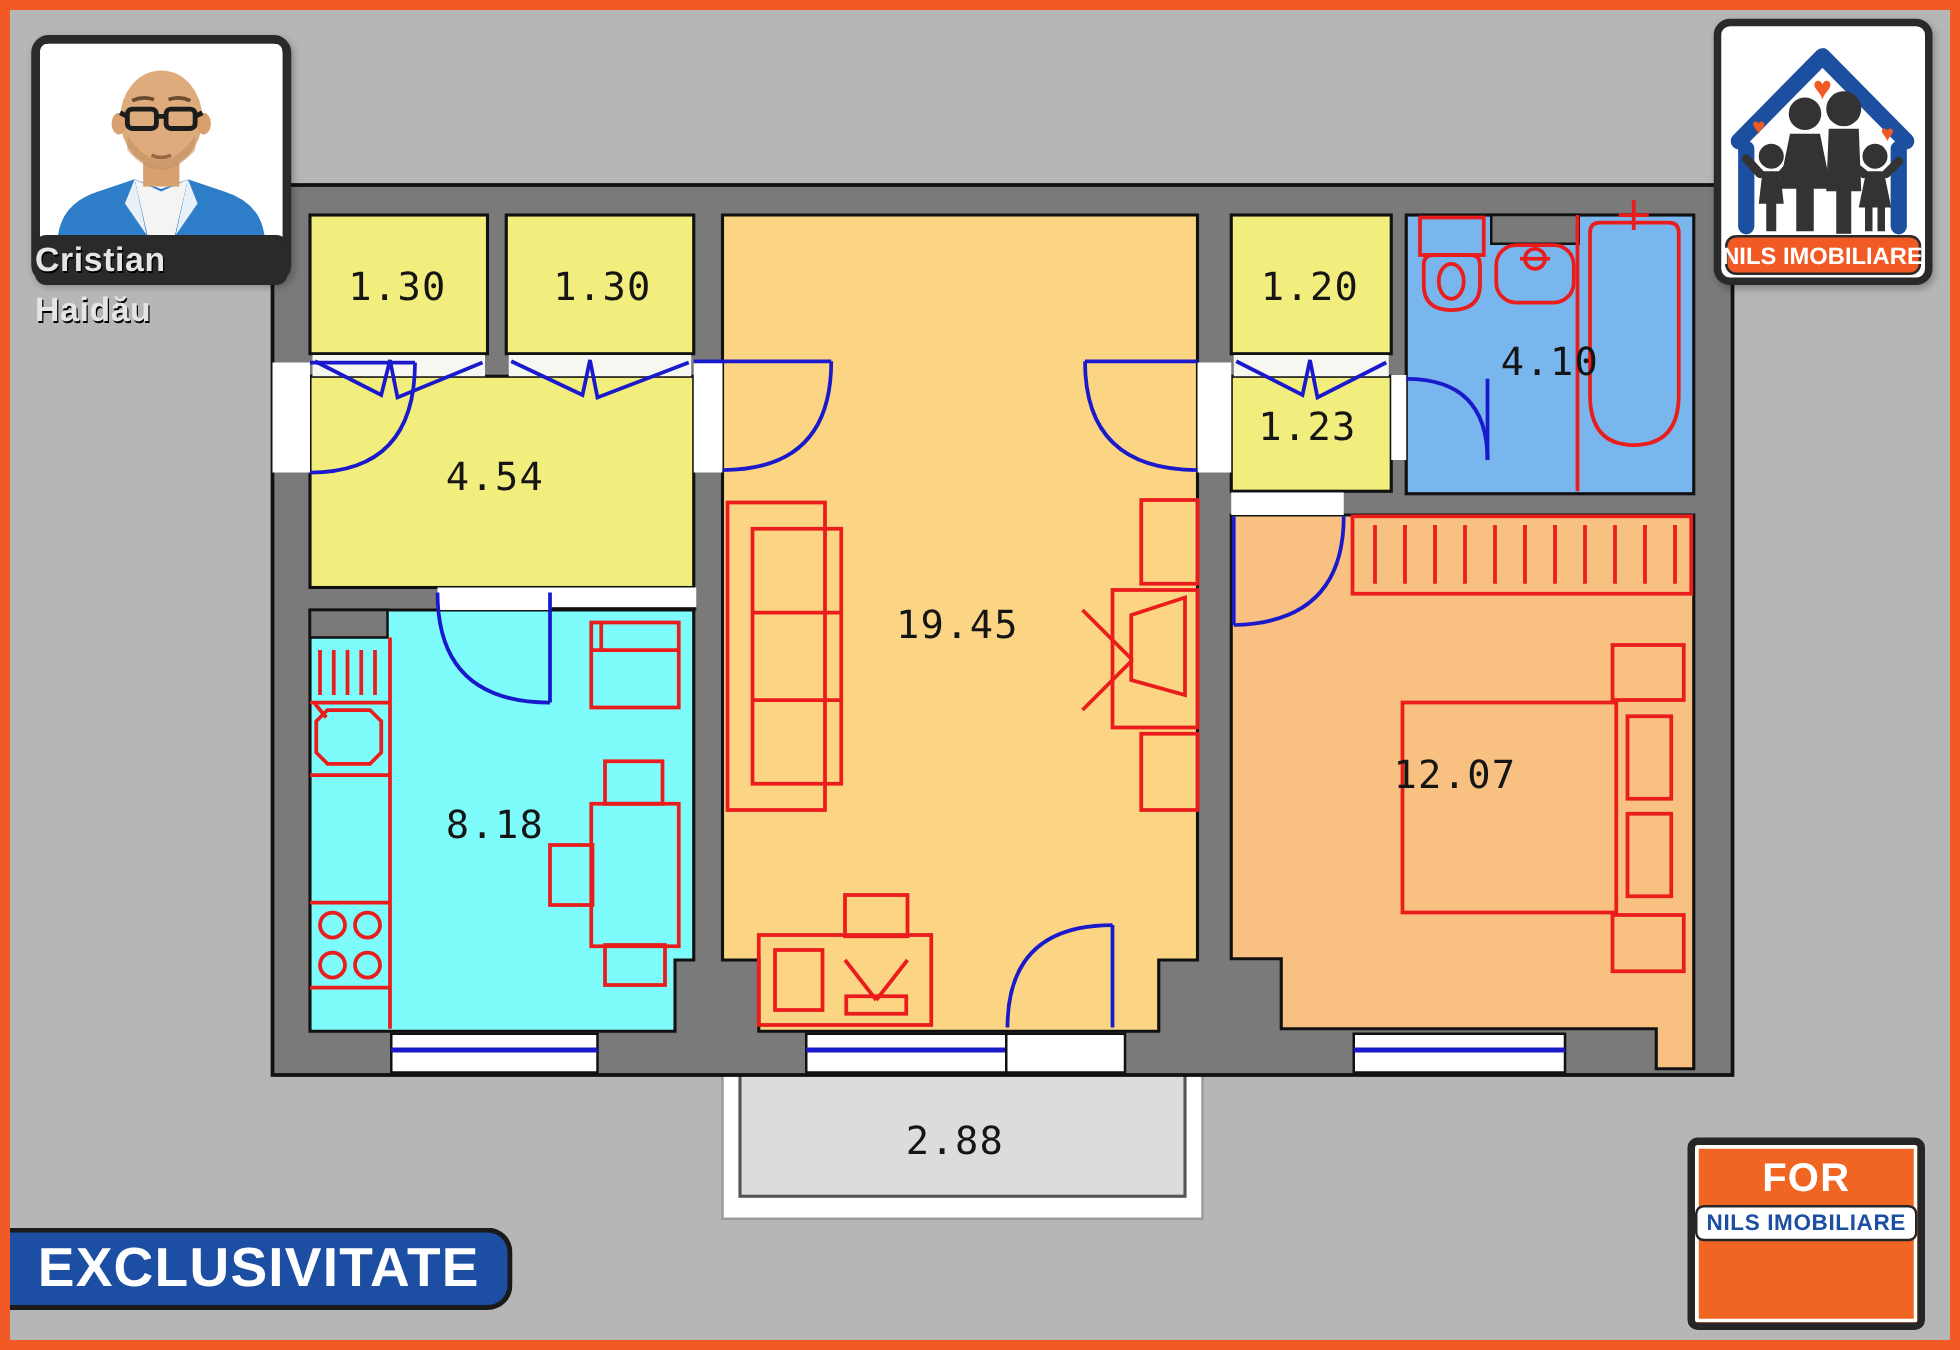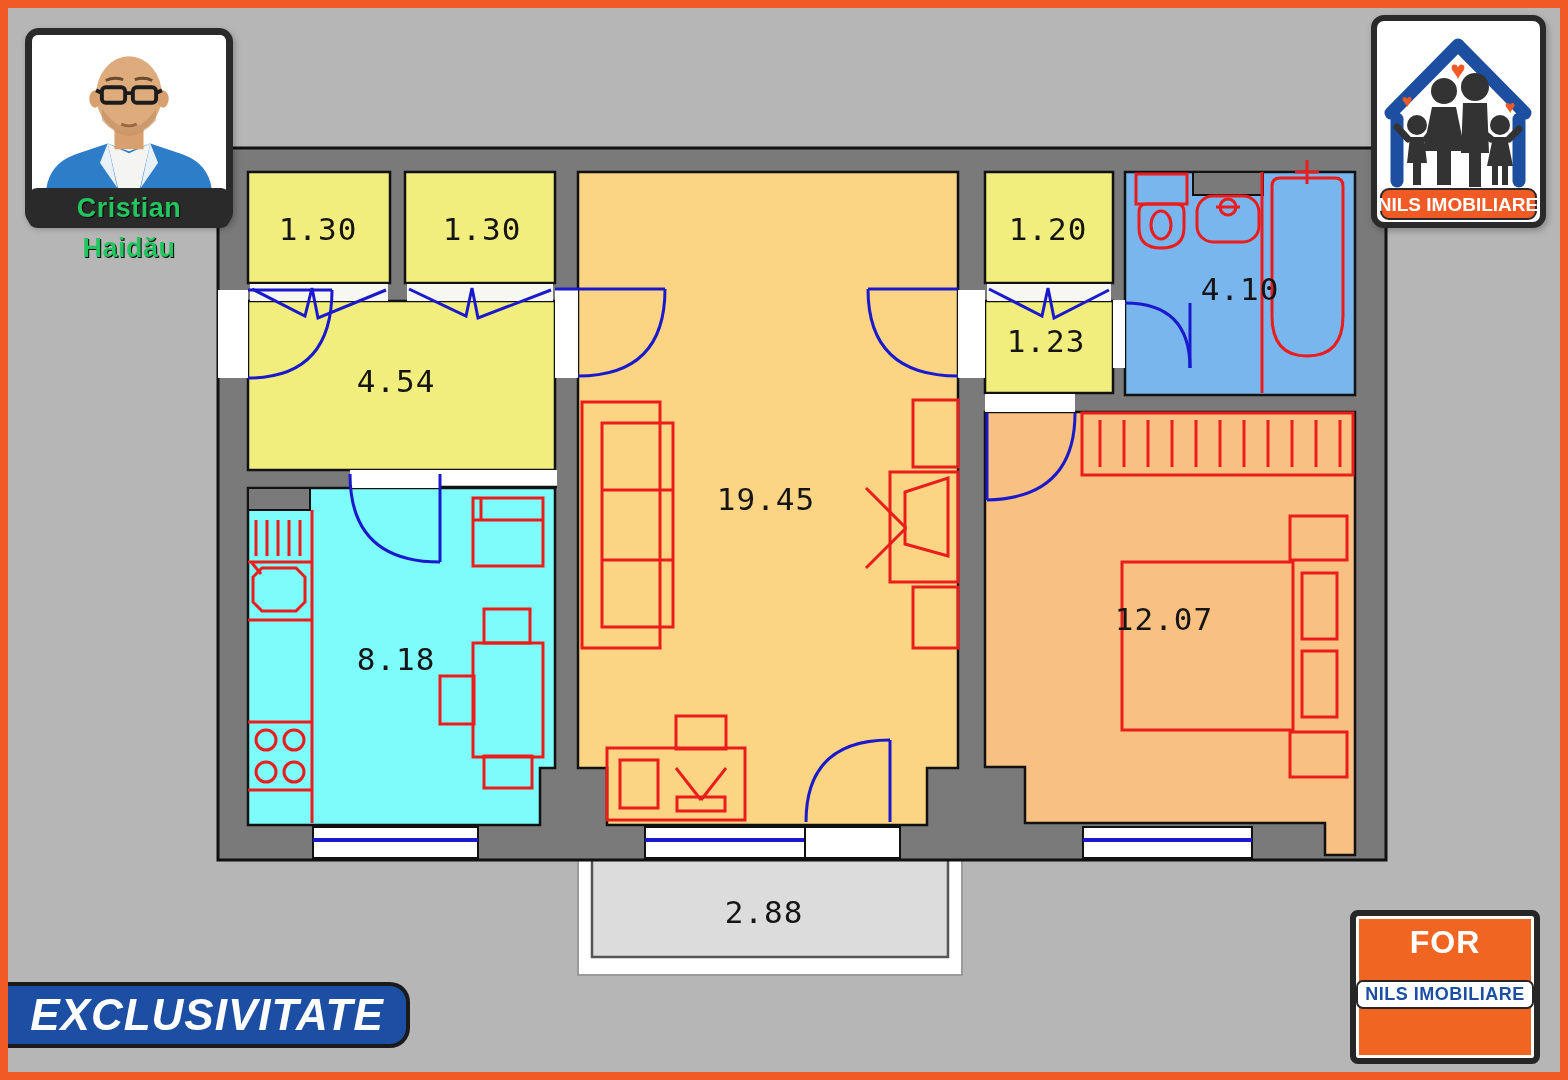--- a/index.html
+++ b/index.html
@@ -19,52 +19,51 @@
   
   .agent-card {
     position:absolute; left:25px; top:28px; width:208px; height:198px;
     background:#ffffff; border:7px solid #2a2a2a; border-radius:14px;
     z-index:20; box-shadow:2px 3px 6px rgba(0,0,0,.25);
   }
   .agent-card svg { display:block; width:100%; height:100%; border-radius:6px; }
   .agent-name {
     position:absolute; left:-4px; right:-4px; bottom:-9px; height:40px;
     background:#2a2a2a; border-radius:9px;
-    color:#22c55e; font-weight:bold; font-size:27px; line-height:40px;
-    text-align:center; letter-spacing:.5px;
+    color:#e5e5e5; font-weight:bold; font-size:27px; line-height:40px;
+    letter-spacing:.5px;
     text-shadow:1px 1px 0 #000;
   }
 
   
   .logo-badge {
     position:absolute; left:1371px; top:15px; width:175px; height:213px;
     background:#ffffff; border:6px solid #2a2a2a; border-radius:13px;
     z-index:20; box-shadow:2px 3px 6px rgba(0,0,0,.25);
   }
   .logo-badge svg { display:block; width:100%; height:100%; }
 
   
   .excl-banner {
     position:absolute; left:8px; top:982px; width:402px; height:66px;
     background:#1c4fa3;
     border:4px solid #1a1a1a; border-left:none;
     border-radius:0 20px 20px 0;
     color:#ffffff; font-size:44px; font-weight:bold; letter-spacing:1px;
     display:flex; align-items:center; justify-content:center;
     z-index:30;
-    font-style:italic;
   }
 
   
   .rent-badge {
     position:absolute; left:1350px; top:910px; width:190px; height:154px;
     background:#f16522; border:6px solid #262626; border-radius:8px;
     box-shadow:inset 0 0 0 3px #ffffff;
     display:flex; flex-direction:column; align-items:center;
-    z-index:30; padding-top:9px;gap:16px;
+    z-index:30; padding-top:9px;
   }
   .rent-for  { color:#fff; font-size:32px; font-weight:bold; line-height:34px; letter-spacing:1px;}
   .rent-rent { color:#fff; font-size:57px; font-weight:bold; line-height:56px; letter-spacing:2px; }
   .rent-pill {
     margin-top:5px; background:#ffffff; border:2px solid #262626; border-radius:7px;
     padding:2px 7px; color:#1c4fa3; font-size:18px; font-weight:bold; letter-spacing:.5px;
   }
 </style>
 </head>
 <body>

